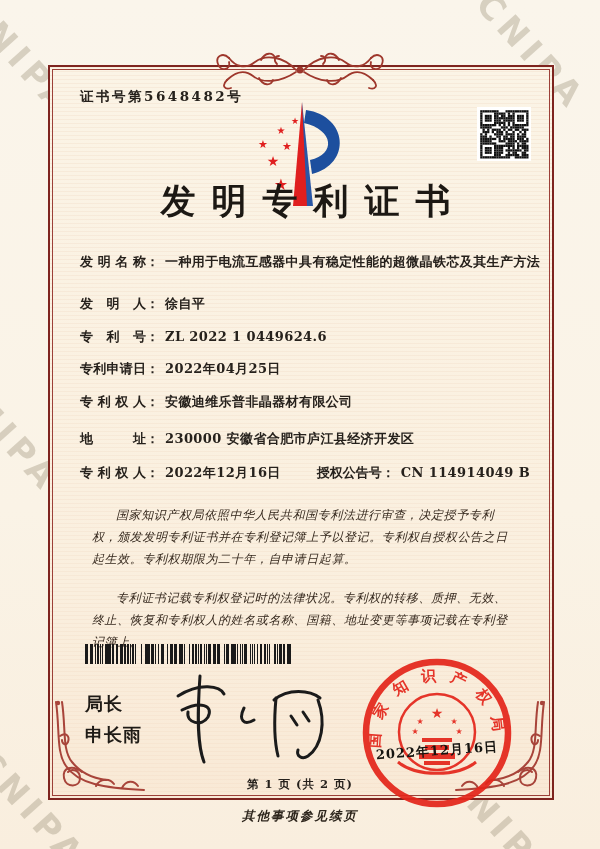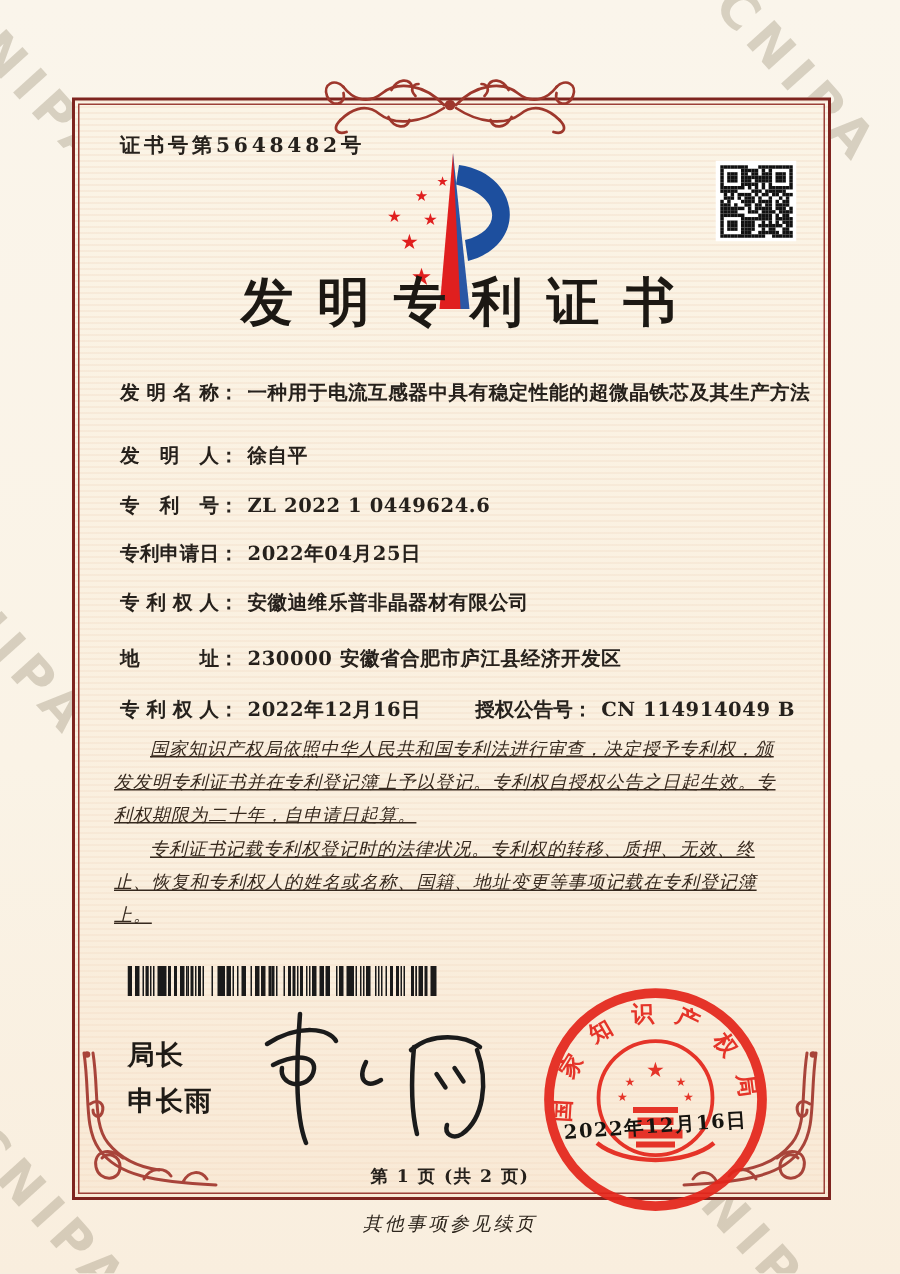--- a/index.html
+++ b/index.html
@@ -59,21 +59,21 @@
   .flabel{display:inline-block;width:66px;text-align:justify;text-align-last:justify;}
   .fcolon{display:inline-block;}
   .fvalue{margin-left:6px;letter-spacing:.4px;}
   .fpair2{margin-left:36px;margin-top:46px;}
   .r0{top:1px}.r1{top:43px}.r2{top:76px}.r3{top:108px}.r4{top:141px}.r5{top:178px}.r6{top:212px}
   
   .body-text{
     position:absolute;left:76px;top:488px;width:452px;
     font-size:12px;line-height:1.85;color:#36291e;font-style:italic;
   }
-  .body-text p{margin:0;text-indent:2em;letter-spacing:.6px;text-decoration:underline;}
+  .body-text p{margin:16px;text-indent:2em;letter-spacing:.6px;}
   
   .barcode{position:absolute;left:85px;top:644px;width:210px;height:20px;}
   .issuer{
     position:absolute;left:85px;top:688px;
     font-family:"DejaVu Sans","Liberation Sans",sans-serif;
     font-weight:700;font-size:18px;color:#1f1b16;line-height:31px;letter-spacing:1px;
   }
   .signature{position:absolute;left:148px;top:664px;width:195px;height:108px;}
   .seal-wrap{position:absolute;left:358px;top:654px;width:158px;height:158px;z-index:5;}
   .seal-svg{position:absolute;left:0;top:0;mix-blend-mode:multiply;}
@@ -84,21 +84,21 @@
   }
   .corner{position:absolute;width:96px;height:92px;top:700px;}
   .corner-left{left:52px;}
   .corner-right{left:452px;transform:scaleX(-1);}
   .page-number{
     position:absolute;left:0;top:777px;width:600px;text-align:center;
     font-size:11.5px;font-weight:600;color:#26211c;letter-spacing:1px;
   }
   .footer-note{
     position:absolute;left:0;top:808px;width:600px;text-align:center;
-    font-size:12.5px;font-style:italic;font-weight:400;color:#2d251c;letter-spacing:2px;
+    font-size:12.5px;font-style:italic;font-weight:700;color:#2d251c;letter-spacing:2px;
   }
 </style>
 </head>
 <body>
 
 <div class="page">
 
   <div class="wm wm1">CNIPA</div>
   <div class="wm wm2">CNIPA</div>
   <div class="wm wm3">CNIPA</div>

